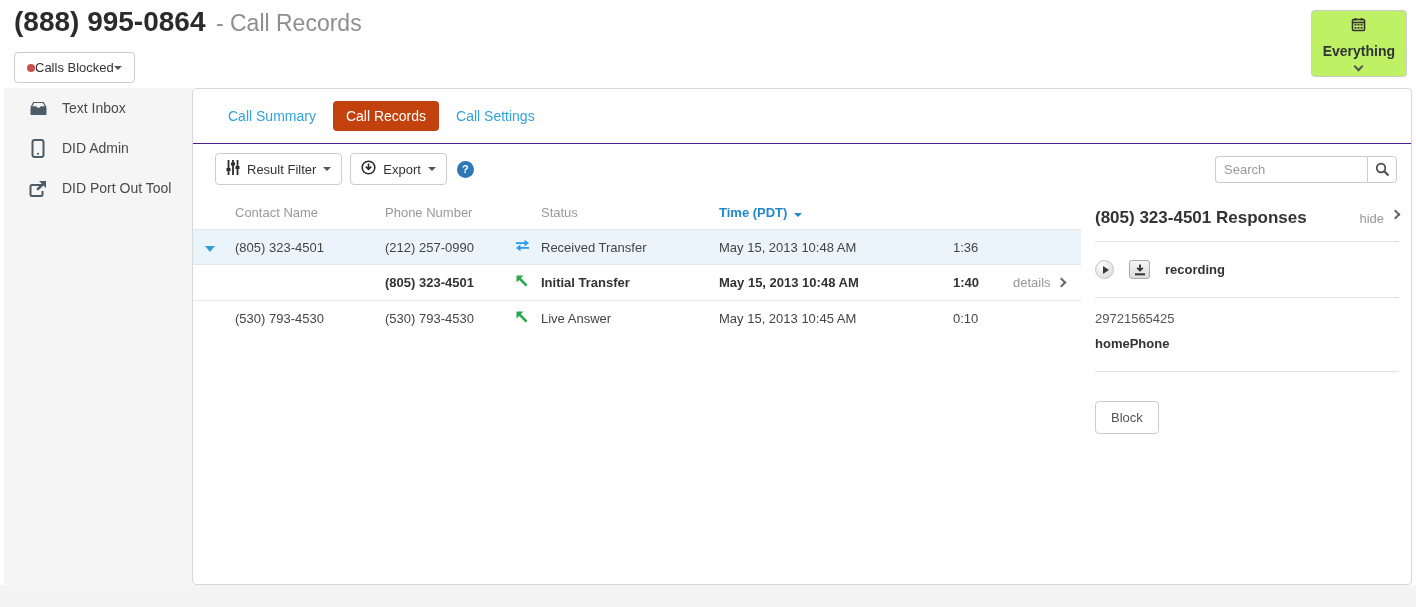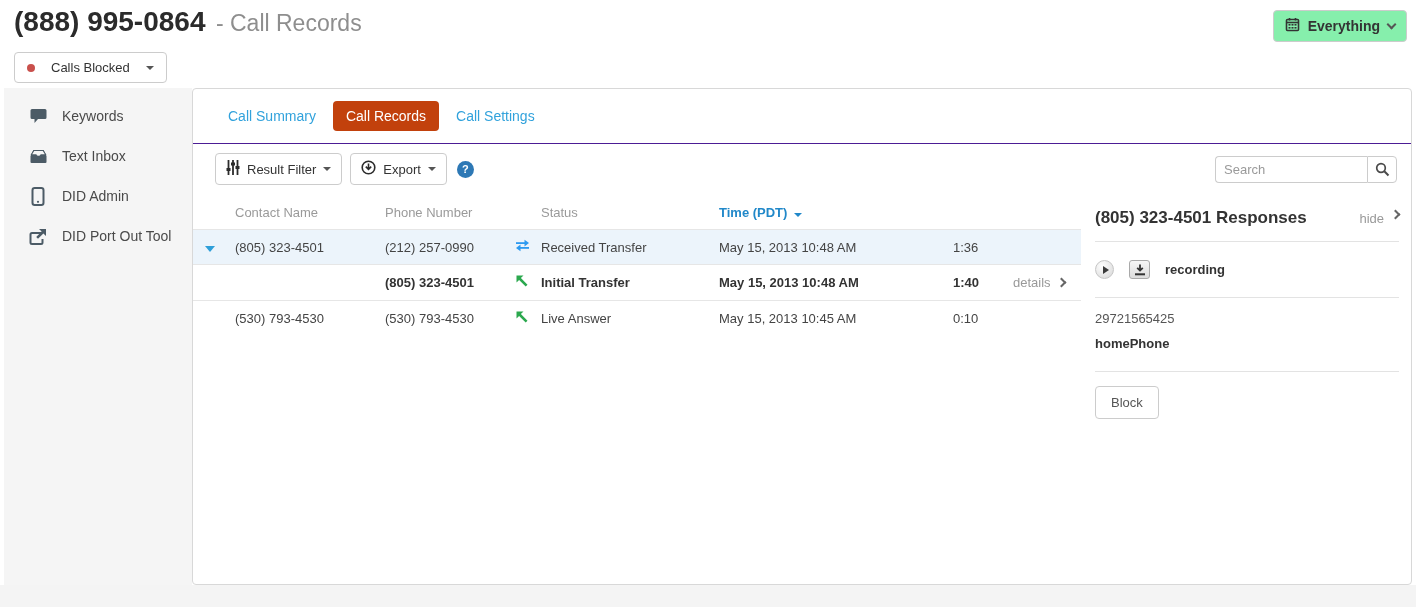--- a/index.html
+++ b/index.html
@@ -12,31 +12,31 @@
   }
   .page { position:relative; width:1416px; height:607px; }
 
   
   .header { position:relative; height:88px; background:#fff; }
   .titlebox { position:absolute; left:14px; top:6px; white-space:nowrap; }
   .title { font-size:28px; font-weight:bold; color:#2b2b2b; }
   .subtitle { font-size:23px; color:#8e8e8e; margin-left:6px; }
   .calls-blocked {
     position:absolute; left:14px; top:52px;
-    display:inline-flex; align-items:center; gap:16px;
+    display:inline-flex; align-items:center; gap:0;
     background:#fff; border:1px solid #ccc; border-radius:4px;
     padding:7px 12px; font-size:13px; color:#333; cursor:pointer;
   }
   .red-dot { width:8px; height:8px; border-radius:50%; background:#c9504c; }
   .caret-down { width:0; height:0; border-left:4px solid transparent; border-right:4px solid transparent; border-top:4px solid #555; display:inline-block; }
   .everything-btn {
     position:absolute; right:9px; top:10px;
     display:inline-flex; align-items:center; gap:8px;
-    background:#86efac; border:1px solid #ccc; border-radius:4px;
-    padding:6px 11px; font-size:14px; font-weight:bold; color:#333; cursor:pointer;
+    background:#bef264; border:1px solid #ccc; border-radius:4px;
+    padding:6px 11px; font-size:14px; font-weight:bold; color:#333; cursor:pointer;flex-direction:column;
   }
   .chev-down { width:7px; height:7px; border-right:2px solid #555; border-bottom:2px solid #555; transform:rotate(45deg); margin-top:-4px; display:inline-block; }
   .chev-right { width:7px; height:7px; border-top:2px solid #666; border-right:2px solid #666; transform:rotate(45deg); display:inline-block; }
 
   
   .main { display:flex; align-items:stretch; margin:0 4px; height:497px; }
   .sidebar { width:188px; background:#f5f5f5; position:relative; z-index:2; flex:none; }
   .side-item {
     display:flex; align-items:center; gap:14px;
     height:40px; padding-left:24px;
@@ -120,21 +120,21 @@
   .dl-btn {
     width:21px; height:19px; border:1px solid #a9a9a9; border-radius:3px;
     background:linear-gradient(#f6f6f6,#dcdcdc);
     display:flex; align-items:center; justify-content:center; cursor:pointer;
   }
   .recording-label { font-size:13px; font-weight:bold; color:#333; }
   .caller-number { font-size:13px; color:#555; margin:2px 0 10px 0; }
   .phone-type { font-size:13px; font-weight:bold; color:#333; }
   .block-btn {
     display:inline-block; background:#fff; border:1px solid #ccc; border-radius:4px;
-    padding:8px 15px; font-size:13px; color:#555; cursor:pointer; margin-top:1px;
+    padding:8px 15px; font-size:13px; color:#555; cursor:pointer; margin-top:16px;
     font-family:"Liberation Sans", sans-serif;
   }
 
   .footer-strip { height:22px; background:#f4f4f4; }
 </style>
 </head>
 <body>
 
 <div class="page">
 
@@ -166,28 +166,20 @@
           </svg>
       </span>
       <span>Everything</span>
       <span class="chev-down"></span>
     </div>
   </div>
 
   <div class="main">
 
     <div class="sidebar">
-      <div class="side-item" style="margin-top:8px;">
-        <span class="sicon">
-          <svg width="17" height="16" viewBox="0 0 17 16">
-              <path d="M2 1h13a1.5 1.5 0 0 1 1.5 1.5v7A1.5 1.5 0 0 1 15 11H8l-3.5 4v-4H2A1.5 1.5 0 0 1 .5 9.5v-7A1.5 1.5 0 0 1 2 1z" fill="#4c5b66"></path>
-            </svg>
-        </span>
-        <span>Keywords</span>
-      </div>
       <div class="side-item">
         <span class="sicon">
           <svg width="17" height="15" viewBox="0 0 17 15">
               <path d="M3.5 1h10L16.5 7v6a1 1 0 0 1-1 1h-14a1 1 0 0 1-1-1V7L3.5 1z" fill="#4c5b66"></path>
               <path d="M5.5 6a3 3 0 0 0 6 0h4l-2.6-4.4h-8.8L1.5 6h4z" fill="#f5f5f5" opacity="0"></path>
               <path d="M11.5 6a3 3 0 0 1-6 0H.5L3.5 1h10l3 5h-5z" fill="#4c5b66"></path>
               <path d="M10.7 5.2a2.3 2.3 0 0 1-4.4 0H2.2l2-3.2h8.6l2 3.2h-4.1z" fill="#f5f5f5"></path>
             </svg>
         </span>
         <span>Text Inbox</span>

